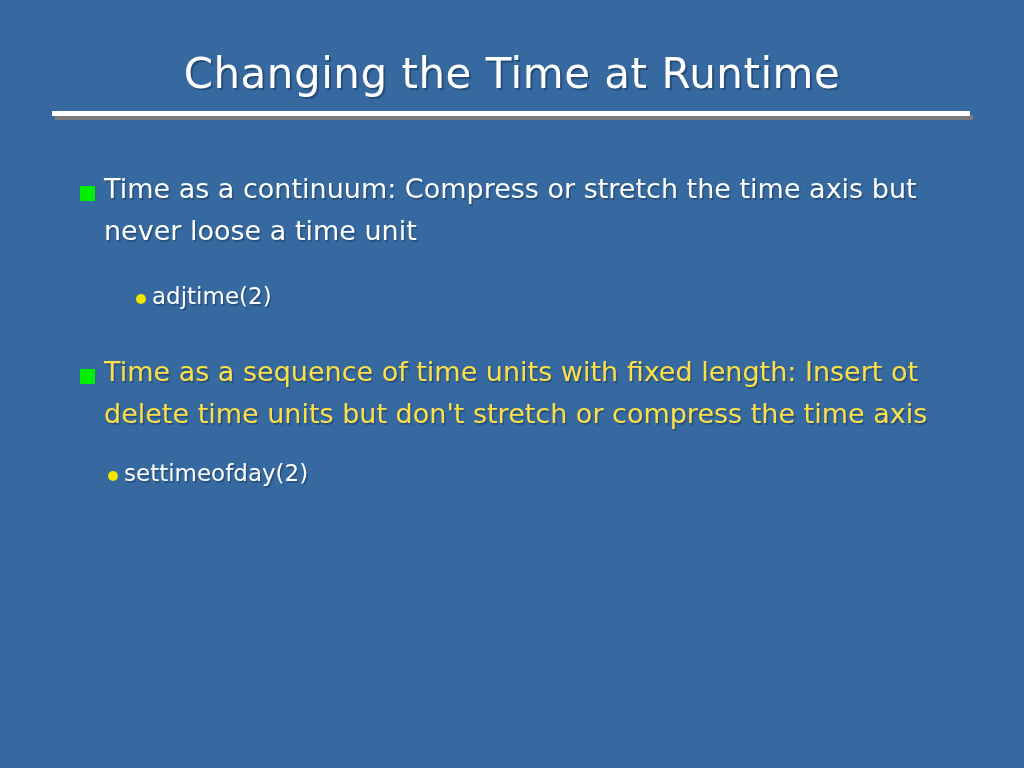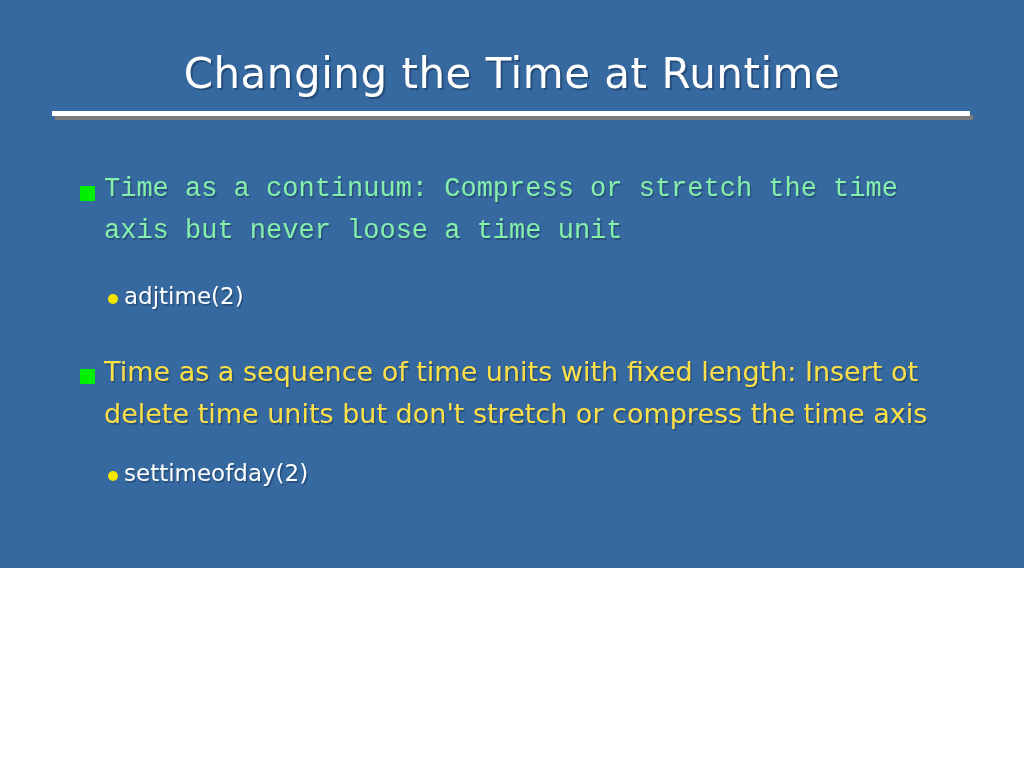--- a/index.html
+++ b/index.html
@@ -10,21 +10,21 @@
   body {
     width: 1024px;
     height: 768px;
     overflow: hidden;
     font-family: "DejaVu Sans", sans-serif;
   }
 
   #slide {
     position: relative;
     width: 1024px;
-    height: 568px;
+    height: 768px;
     background: #36699f;
     overflow: hidden;
   }
 
   
   #title-block {
     position: absolute;
     left: 0;
     top: 48px;
     width: 1024px;
@@ -121,21 +121,21 @@
     display: block;
     font-family: "DejaVu Sans", sans-serif;
     font-size: 23px;
     line-height: 34px;
     color: #ffffff;
     text-shadow: 1.5px 1.5px 0 rgba(20, 45, 75, 0.40);
   }
 
   
   #b1 { margin-top: 0px; }
-  #b1sub { margin-top: 27px; }
+  #b1sub { margin-top: 27px; margin-left: 28px; }
   #b2 { margin-top: 38px; }
   #b2sub { margin-top: 21px; }
 </style>
 </head>
 <body>
 
 <div id="slide" style="background: rgb(54, 105, 159);">
 
   <div id="title-block">
     <span id="slide-title" style="color: rgb(255, 255, 255);">Changing the Time at Runtime</span>
@@ -143,21 +143,21 @@
 
   <div id="title-rule">
     <div class="rule-shadow" style="background: rgb(123, 123, 123);"></div>
     <div class="rule-line" style="background: rgb(255, 255, 255);"></div>
   </div>
 
   <div id="content">
 
     <div id="b1" class="bullet-l1">
       <span class="marker-square" style="background: rgb(0, 238, 0);"></span>
-      <span class="bullet-text" style="color: #86efac; font-family: Liberation Mono, monospace;">Time as a continuum:  Compress or stretch the time axis but never loose a time unit</span>
+      <span class="bullet-text" style="color: #ffffff;">Time as a continuum:  Compress or stretch the time axis but never loose a time unit</span>
     </div>
 
     <div id="b1sub" class="bullet-l2">
       <span class="marker-dot" style="background: rgb(242, 229, 0);"></span>
       <span class="bullet-text" style="color: rgb(255, 255, 255);">adjtime(2)</span>
     </div>
 
     <div id="b2" class="bullet-l1">
       <span class="marker-square" style="background: rgb(0, 238, 0);"></span>
       <span class="bullet-text" style="color: #fde047;">Time as a sequence of time units with fixed length: Insert ot delete time units but don't stretch or compress the time axis</span>

